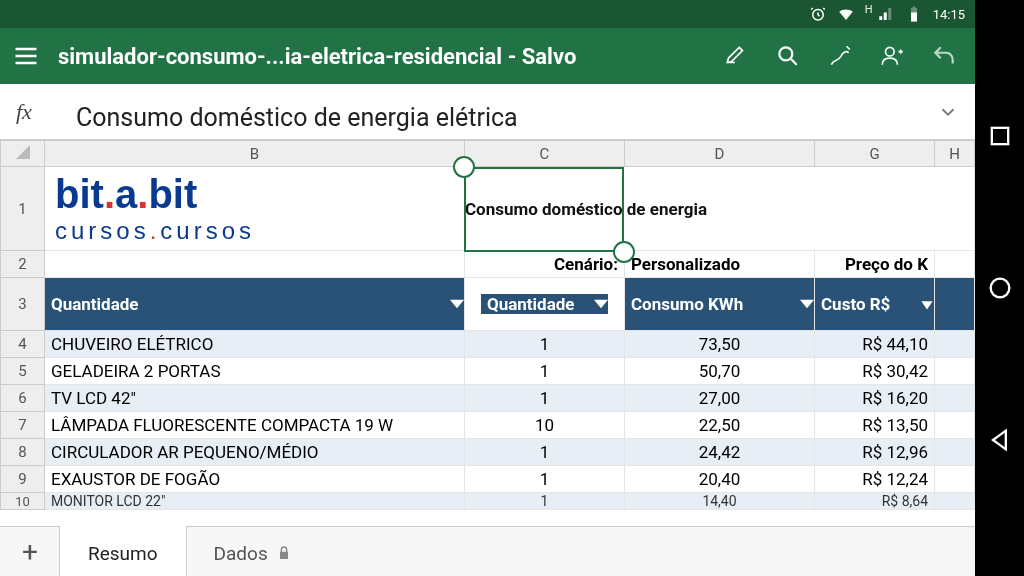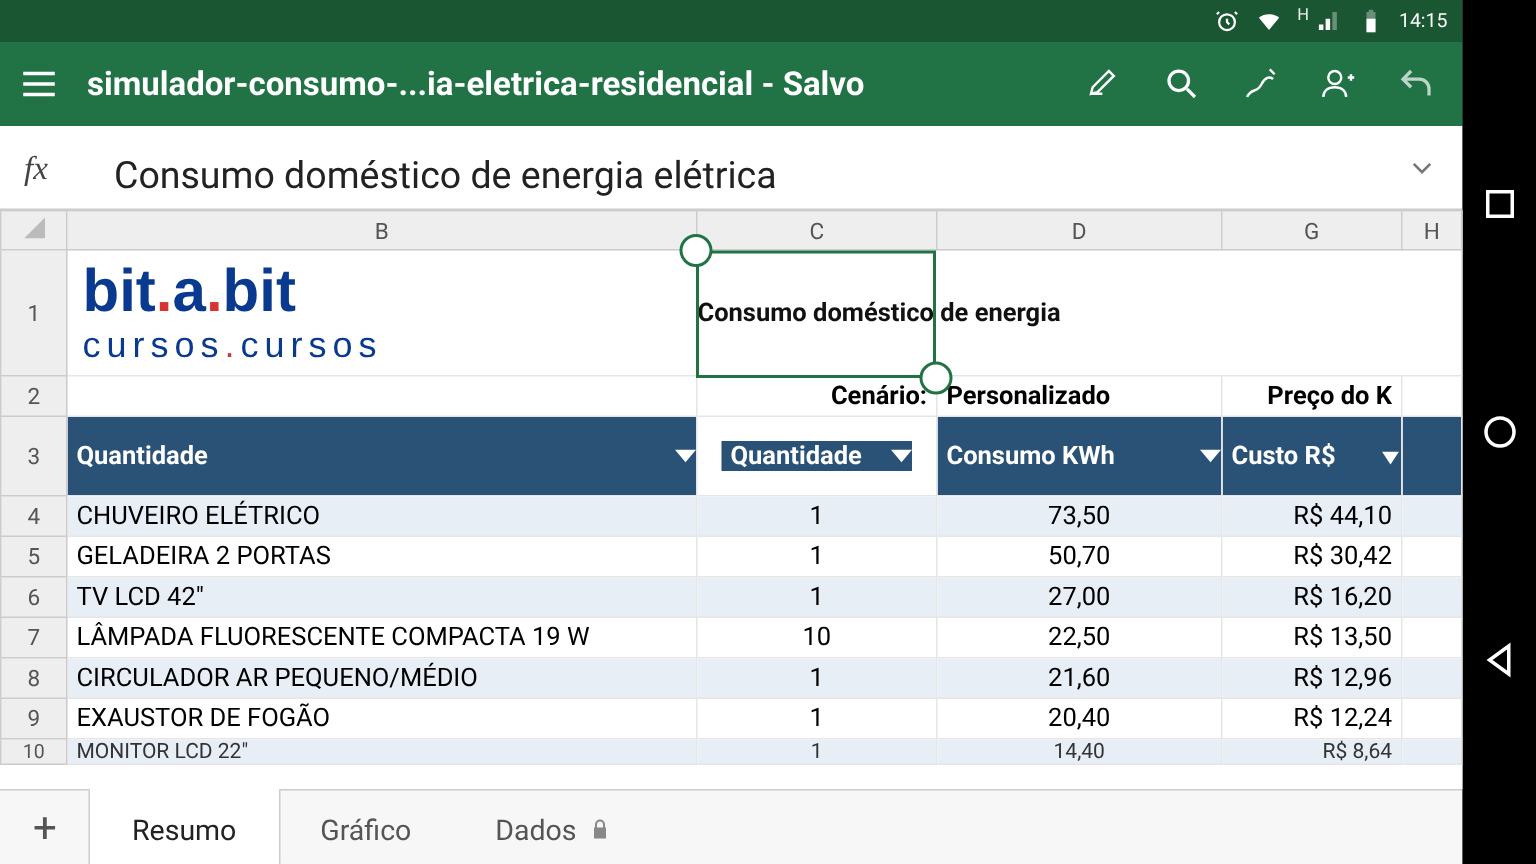--- a/index.html
+++ b/index.html
@@ -231,21 +231,21 @@
           <td class="cell">LÂMPADA FLUORESCENTE COMPACTA 19 W</td>
           <td class="cell center">10</td>
           <td class="cell center">22,50</td>
           <td class="cell right">R$   13,50</td>
           <td class="cell"></td>
         </tr>
         <tr class="banded">
           <td class="rowhead">8</td>
           <td class="cell">CIRCULADOR AR PEQUENO/MÉDIO</td>
           <td class="cell center">1</td>
-          <td class="cell center">21,60</td>
+          <td class="cell center">24,42</td>
           <td class="cell right">R$   12,96</td>
           <td class="cell"></td>
         </tr>
         <tr>
           <td class="rowhead">9</td>
           <td class="cell">EXAUSTOR DE FOGÃO</td>
           <td class="cell center">1</td>
           <td class="cell center">20,40</td>
           <td class="cell right">R$   12,24</td>
           <td class="cell"></td>
@@ -263,23 +263,20 @@
 
       <div class="selection" style="left:464px; top:27px; width:160px; height:85px;"></div>
       <div class="sel-handle" style="left:453px; top:16px;"></div>
       <div class="sel-handle" style="left:613px; top:101px;"></div>
     </div>
 
     <div class="sheetbar">
       <div class="plus">+</div>
       <div class="tab active">
           <span>Resumo</span>
-        </div>
-      <div class="tab">
-          <span>Gráfico</span>
         </div>
       <div class="tab">
         <span>Dados</span>
         <svg class="lock" viewBox="0 0 24 24" fill="currentColor">
             <path d="M7 10V7a5 5 0 0110 0v3h1v11H6V10h1zm2 0h6V7a3 3 0 00-6 0v3z"></path>
           </svg>
       </div>
     </div>
 
   </div>

